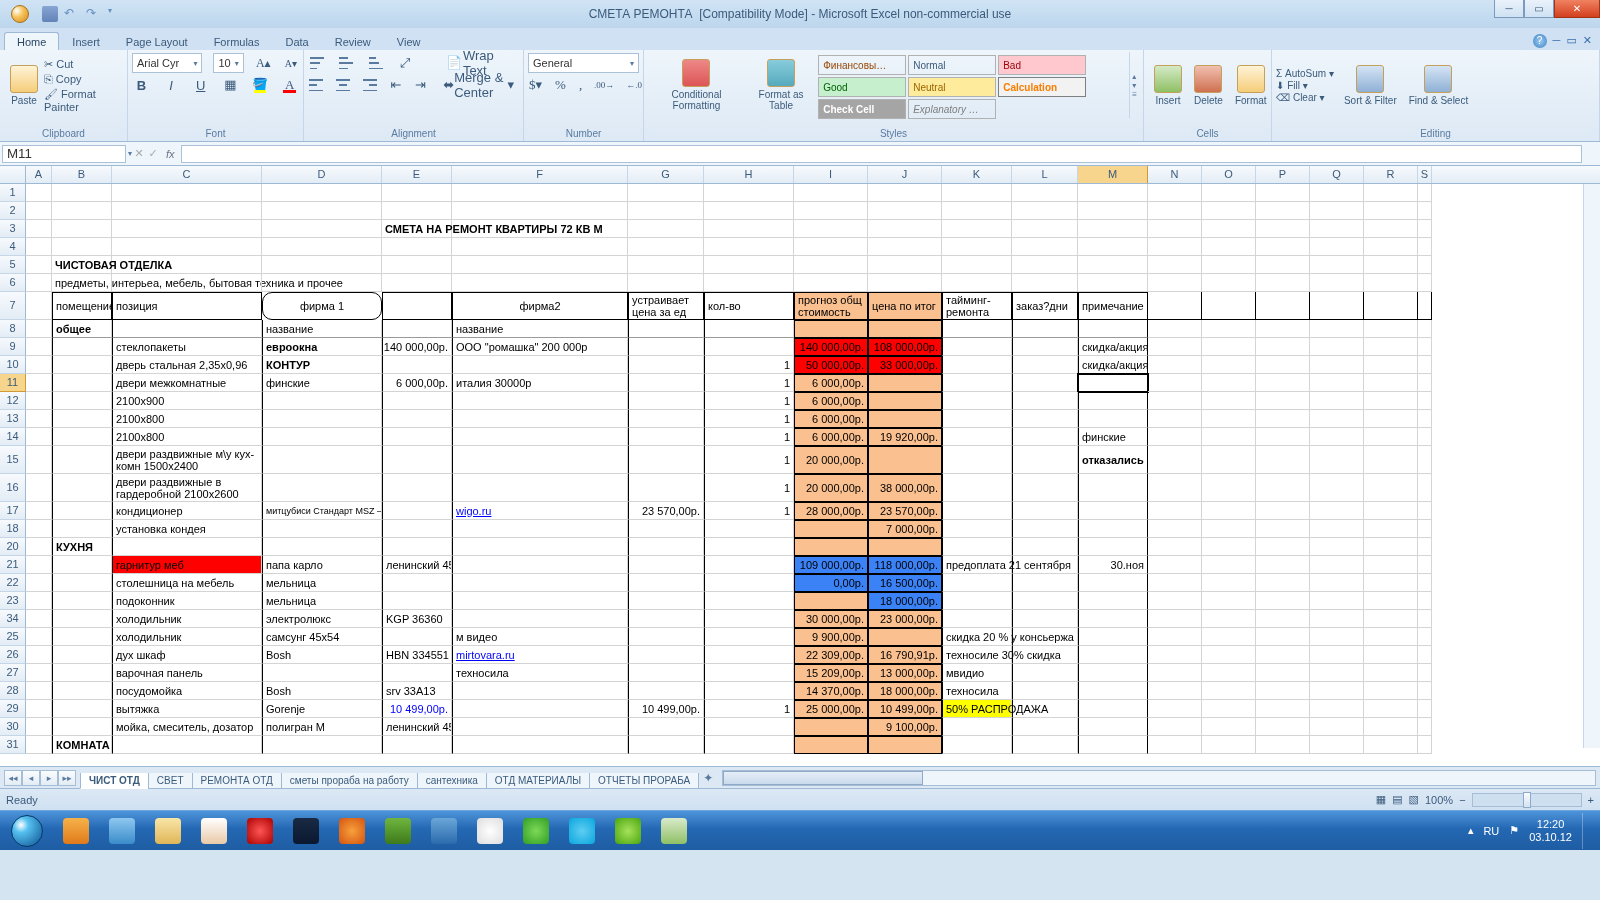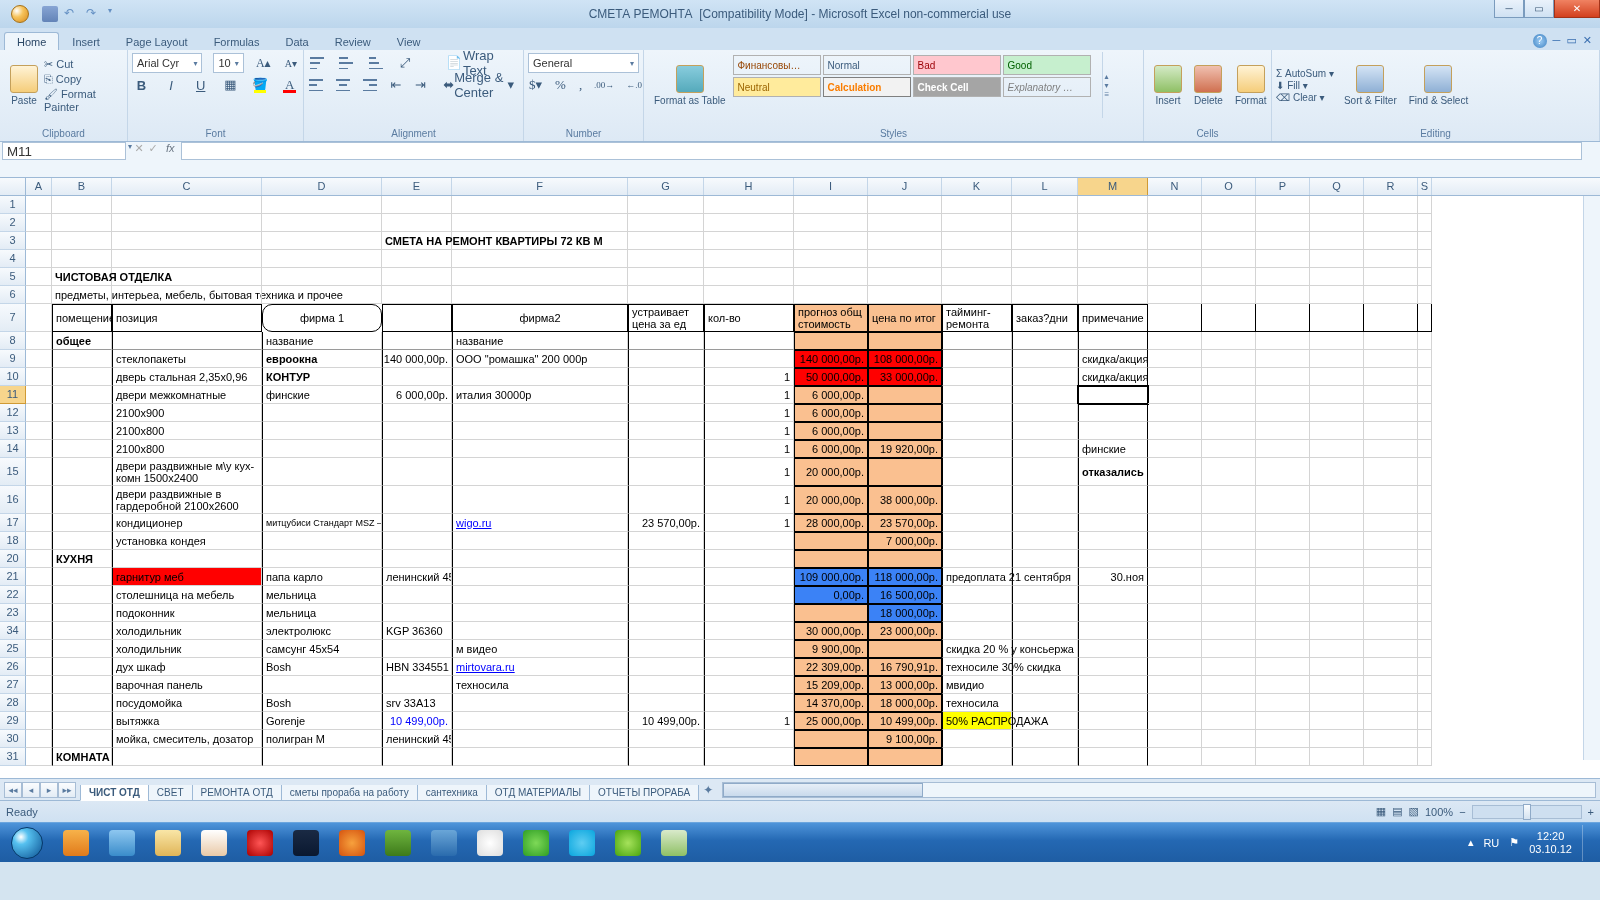--- a/index.html
+++ b/index.html
@@ -22,21 +22,21 @@
 .grow{display:flex;align-items:center;gap:11px;height:22px}
 .bigbtn{display:flex;flex-direction:column;align-items:center;justify-content:center;padding:2px 6px;gap:2px;height:66px}
 .bigbtn .ic{width:28px;height:28px;border:1px solid #c4a05b;background:linear-gradient(#fff3d6,#f5cd7a);border-radius:3px}
 .smlb{font-size:10px;line-height:11px;text-align:center}
 .combo{height:20px;border:1px solid #abc1d8;background:#fff;display:flex;align-items:center;padding:0 2px 0 4px;font-size:11px;color:#333}
 .combo .cd{margin-left:auto;font-size:8px;color:#5a7ba0;padding:0 2px}
 .ibtn{width:20px;height:20px;border:1px solid transparent;display:flex;align-items:center;justify-content:center;font-family:"Times New Roman",serif;font-size:13px;color:#3b5b7c;border-radius:2px}
 .alignic{width:14px;height:12px;display:flex;flex-direction:column;justify-content:space-between}
 .alignic span{height:1.5px;background:#5a7ba0}
 .stylecell{width:88px;height:20px;border:1px solid #b1b1b1;font-size:10px;display:flex;align-items:center;padding:0 4px;margin:1px}
-.namebox{height:36px;background:#eef5fb;border-bottom:1px solid #9db9d6;display:flex;align-items:flex-start;font-size:11px}
+.namebox{height:24px;background:#eef5fb;border-bottom:1px solid #9db9d6;display:flex;align-items:center;font-size:11px}
 .namebox .nb{width:124px;border:1px solid #abc1d8;background:#fff;height:18px;margin:0 2px;padding:1px 4px;color:#333}
 .namebox .fx{font-style:italic;color:#6b7785;margin:0 6px}
 .grid-wrap{position:relative;height:600px;background:#fff;overflow:hidden}
 .colhdrs{display:flex;height:18px;background:linear-gradient(#f7fafd,#e3ecf5);border-bottom:1px solid #9db9d6;position:sticky;top:0}
 .ch{border-right:1px solid #c4d6e8;font-size:11px;color:#3b5b7c;text-align:center;line-height:17px;flex-shrink:0}
 .ch.sel{background:#f7d58c;border-color:#cf9a35}
 .corner{width:26px;border-right:1px solid #9db9d6;background:linear-gradient(#f7fafd,#e3ecf5)}
 .rows{height:582px;overflow:hidden}
 .row{display:flex;height:18px}
 .row.h2{height:28px}
@@ -227,20 +227,24 @@
       <div class="ibtn">,</div>
       <div class="ibtn" style="font-size:9px">.00→</div>
       <div class="ibtn" style="font-size:9px">←.0</div>
     </div>
     <div class="glabel">Number</div>
   </div>
 
   <div class="group" style="width:500px">
     <div style="display:flex;height:66px">
       <div class="bigbtn">
+          <div class="ic" style="background:linear-gradient(#e88,#d55)"></div>
+          <div class="smlb">Conditional Formatting</div>
+        </div>
+      <div class="bigbtn">
           <div class="ic" style="background:linear-gradient(#8cd,#5ab)"></div>
           <div class="smlb">Format as Table</div>
         </div>
       <div style="display:flex;flex-wrap:wrap;width:370px;align-content:flex-start;padding-top:2px">
         <div class="stylecell" style="color:#974706">Финансовы…</div>
         <div class="stylecell">Normal</div>
         <div class="stylecell" style="background:#ffc7ce;color:#9c0006">Bad</div>
         <div class="stylecell" style="background:#c6efce;color:#006100">Good</div>
         <div class="stylecell" style="background:#ffeb9c;color:#9c6500">Neutral</div>
         <div class="stylecell" style="background:#f2f2f2;color:#fa7d00;border-color:#7f7f7f;font-weight:bold">Calculation</div>

